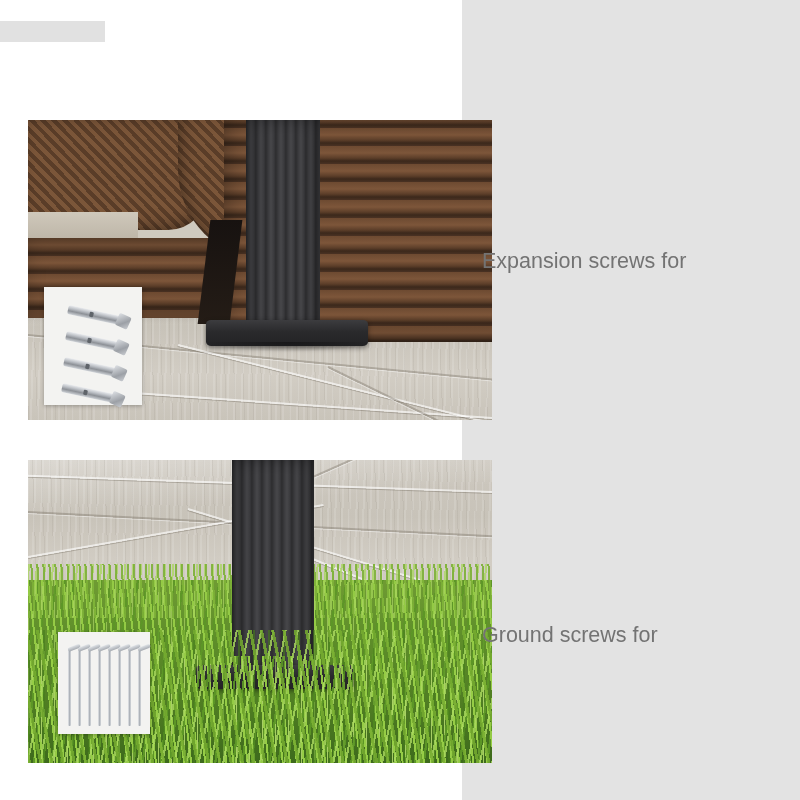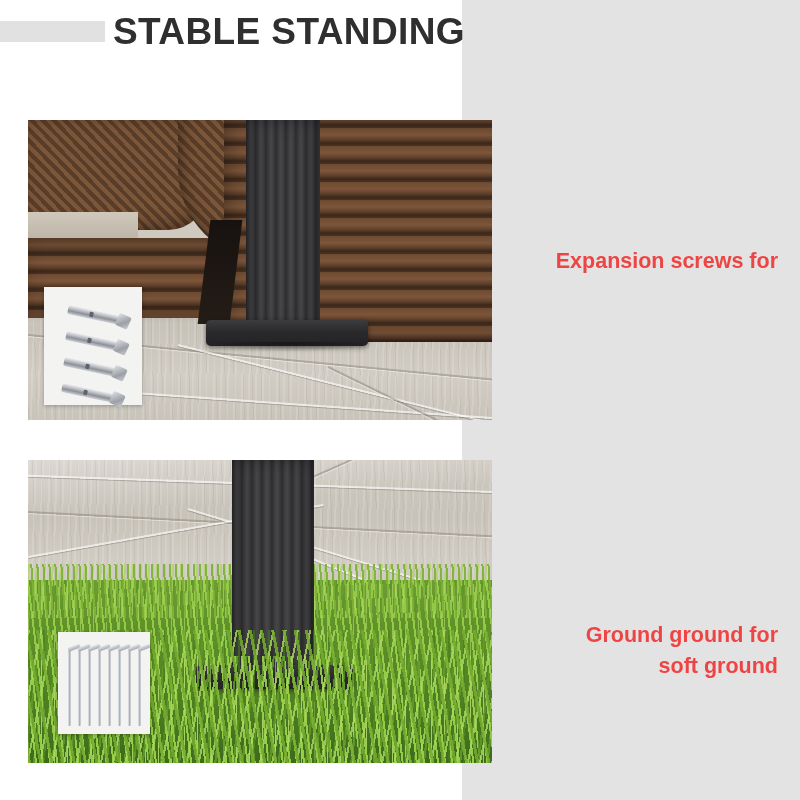--- a/index.html
+++ b/index.html
@@ -136,39 +136,37 @@
   .stake-hook{
     position:absolute;width:13px;height:4px;
     background:linear-gradient(to bottom,#dfe3e7,#a5aab0);
     border-radius:2px;
     transform:rotate(-20deg);transform-origin:left center;
   }
 
   
   .caption{
     position:absolute;
-    text-align:right;
-    color:#ef4444;
+    color:#737373;
     font-size:21.5px;
     line-height:31px;
-    font-weight:700;
+    font-weight:400;
   }
   #caption-hard{left:482px;top:246px;width:296px;}
   #caption-soft{left:482px;top:620px;width:296px;}
   .caption .ln{display:block;}
 </style>
 </head>
 <body>
 
 <div id="page">
 
   <div class="grey-panel"></div>
 
   <div class="accent-bar"></div>
-  <div class="title">STABLE STANDING</div>
 
   <div class="photo" id="photo-hard">
 
     <div class="pavers" style="top:150px;bottom:0;">
       <div class="paver-noise"></div>
       <div class="joint" style="left:-20px;top:26px;width:520px;height:2px;transform:rotate(3.2deg);"></div>
       <div class="joint dark" style="left:-20px;top:62px;width:540px;height:2px;transform:rotate(5.5deg);"></div>
       <div class="joint" style="left:150px;top:74px;width:360px;height:2px;transform:rotate(14deg);"></div>
       <div class="joint dark" style="left:230px;top:58px;width:300px;height:2px;transform:rotate(-22deg);"></div>
       <div class="joint" style="left:20px;top:116px;width:470px;height:2px;transform:rotate(4deg);"></div>
@@ -251,17 +249,16 @@
       <div class="stake" style="left:80px;top:18px;height:76px;"></div>
       <div class="stake-hook" style="left:80px;top:16px;"></div>
     </div>
   </div>
 
   <div class="caption" id="caption-hard">
     <span class="ln">Expansion screws for</span>
   </div>
 
   <div class="caption" id="caption-soft">
-    <span class="ln">Ground ground for</span>
-    <span class="ln">soft ground</span>
+    <span class="ln">Ground screws for</span>
   </div>
 
 </div>
 
 </body></html>

